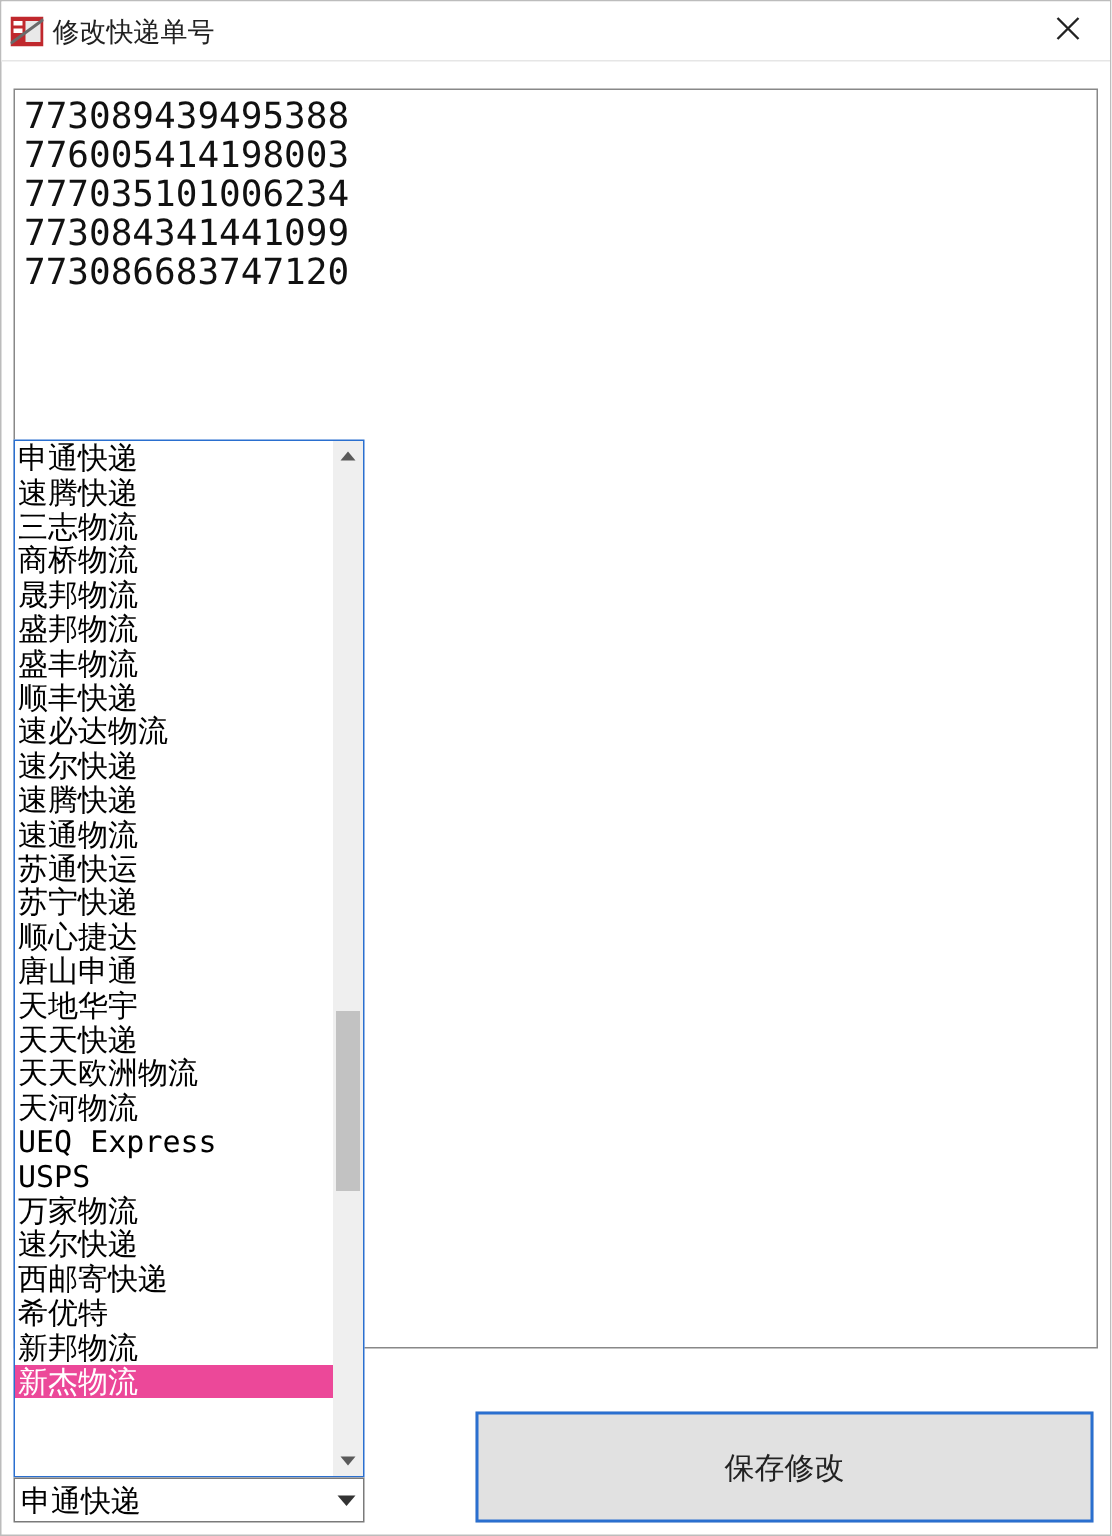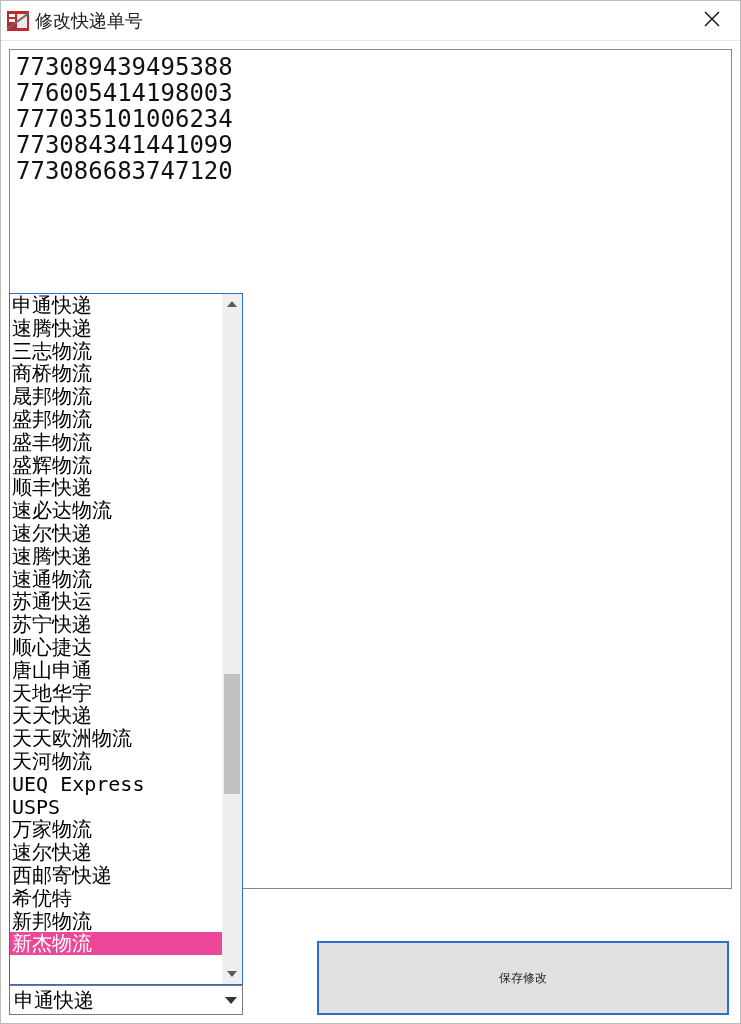--- a/index.html
+++ b/index.html
@@ -10,20 +10,21 @@
     font-size: 16px;
     background: #fff;
     overflow: hidden;
   }
   .window {
     width: 741px; height: 1024px;
     border: 1px solid #bcbcbc;
     background: #fff;
     display: flex;
     flex-direction: column;
+    gap: 10px;
   }
   .titlebar {
     height: 40px;
     display: flex;
     align-items: center;
     padding: 0 8px 0 6px;
     background: #fff;
     border-bottom: 1px solid #e6e6e6;
     position: relative;
   }
@@ -163,21 +164,21 @@
   .save-btn {
     position:absolute;
     bottom: 8px;
     left: 316px;
     width: 412px;
     height: 74px;
     border: 2px solid #2a6fcf;
     background: #e1e1e1;
     display:flex; align-items:center; justify-content:center;
     font-family: "Microsoft YaHei","SimSun",sans-serif;
-    font-size: 12px;
+    font-size: 20px;
     color:#222;
     cursor:pointer;
   }
 
   
   .tracking-area::-webkit-scrollbar { width: 20px; }
   .tracking-area::-webkit-scrollbar-track { background:#f2f2f2; }
   .tracking-area::-webkit-scrollbar-thumb { background:#c2c2c2; }
   .tracking-area::-webkit-scrollbar-button {
     background:#efefef; height:20px; display:block;
@@ -220,21 +221,20 @@
 
       <div class="combo-list">
         <div class="combo-list-items" id="combo-list-items">
             <div class="combo-item">申通快递</div>
             <div class="combo-item">速腾快递</div>
             <div class="combo-item">三志物流</div>
             <div class="combo-item">商桥物流</div>
             <div class="combo-item">晟邦物流</div>
             <div class="combo-item">盛邦物流</div>
             <div class="combo-item">盛丰物流</div>
-            <div class="combo-item">盛辉物流</div>
             <div class="combo-item">顺丰快递</div>
             <div class="combo-item">速必达物流</div>
             <div class="combo-item">速尔快递</div>
             <div class="combo-item">速腾快递</div>
             <div class="combo-item">速通物流</div>
             <div class="combo-item">苏通快运</div>
             <div class="combo-item">苏宁快递</div>
             <div class="combo-item">顺心捷达</div>
             <div class="combo-item">唐山申通</div>
             <div class="combo-item">天地华宇</div>

